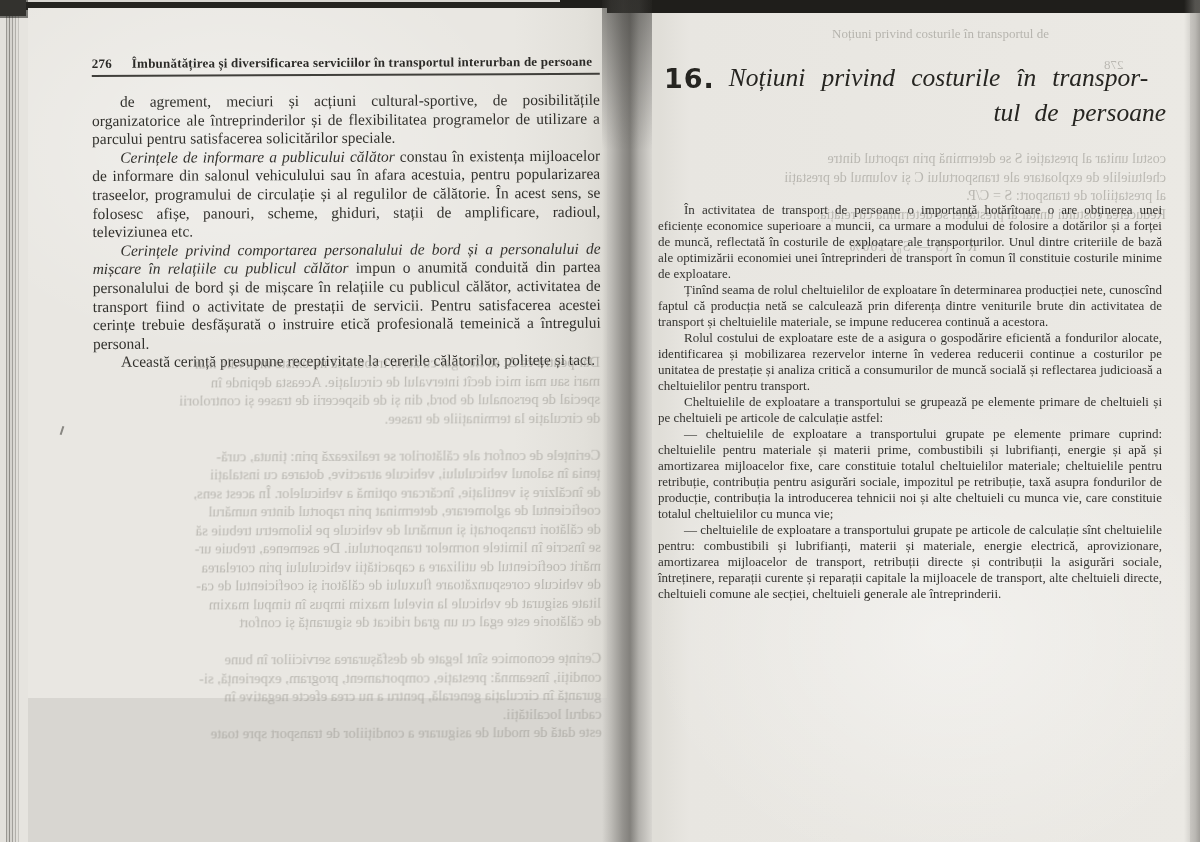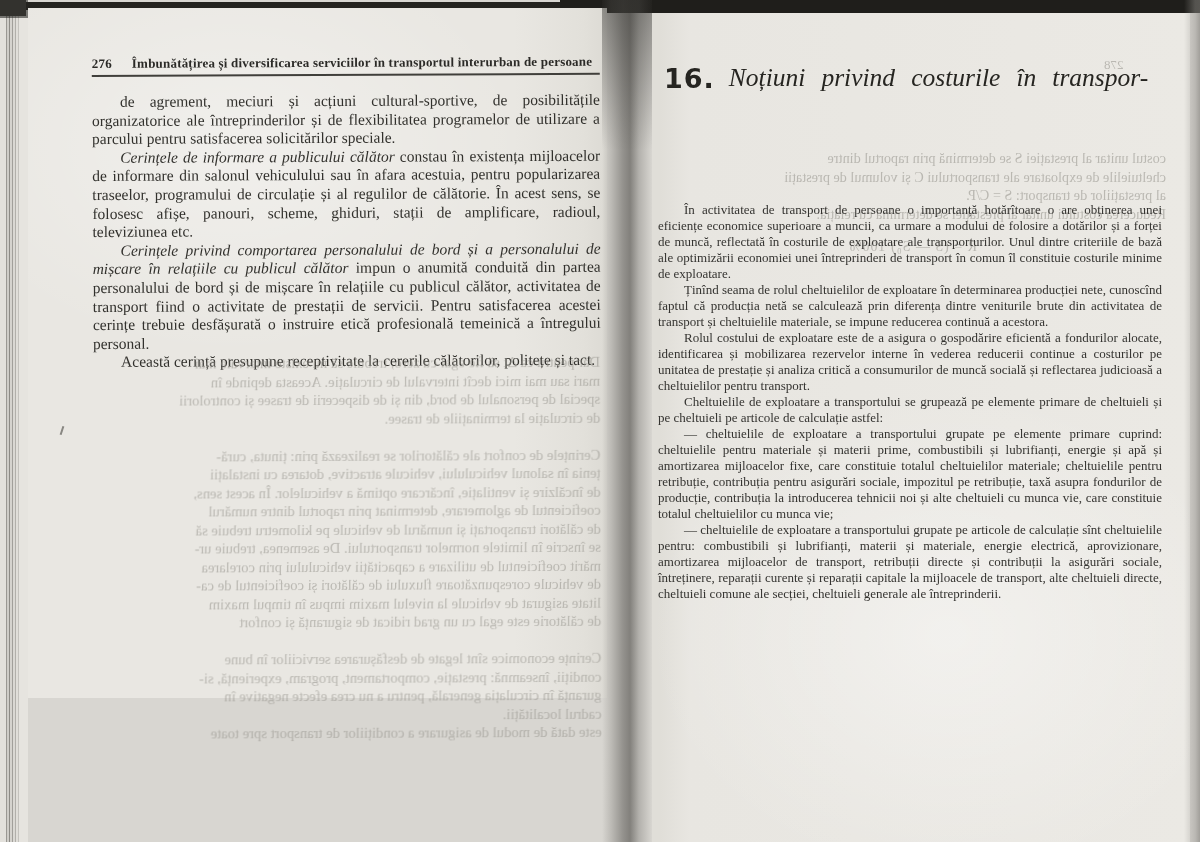--- a/index.html
+++ b/index.html
@@ -126,27 +126,29 @@
           <div class="ghost-line">este dată de modul de asigurare a condițiilor de transport spre toate</div>
         </div>
     </div>
     <div class="speck"></div>
   </div>
 
   <div class="gutter-shadow"></div>
 
   <div class="page page-right">
 
+    <div class="rp-ghost-head">Noțiuni privind costurile în transportul de</div>
     <div class="rp-ghost-num ghost">278</div>
 
     <div class="chapter-head">
       <div class="ch-line1">
         <span class="ch-num">16.</span>
         <span class="ch-title">Noțiuni privind costurile în transpor-</span>
       </div>
+      <div class="ch-line2">tul de persoane</div>
     </div>
 
     <div class="rp-ghost-mid ghost">
       <div>
           <div class="ghost-line">costul unitar al prestației S se determină prin raportul dintre</div>
           <div class="ghost-line">cheltuielile de exploatare ale transportului C și volumul de prestații</div>
           <div class="ghost-line">al prestațiilor de transport: S = C/P.</div>
           <div class="ghost-line">Reducerea costului unitar al prestației se determină cu relația:</div>
         </div>
       <div class="rp-ghost-formula">R = (S — S₀) 100%</div>

